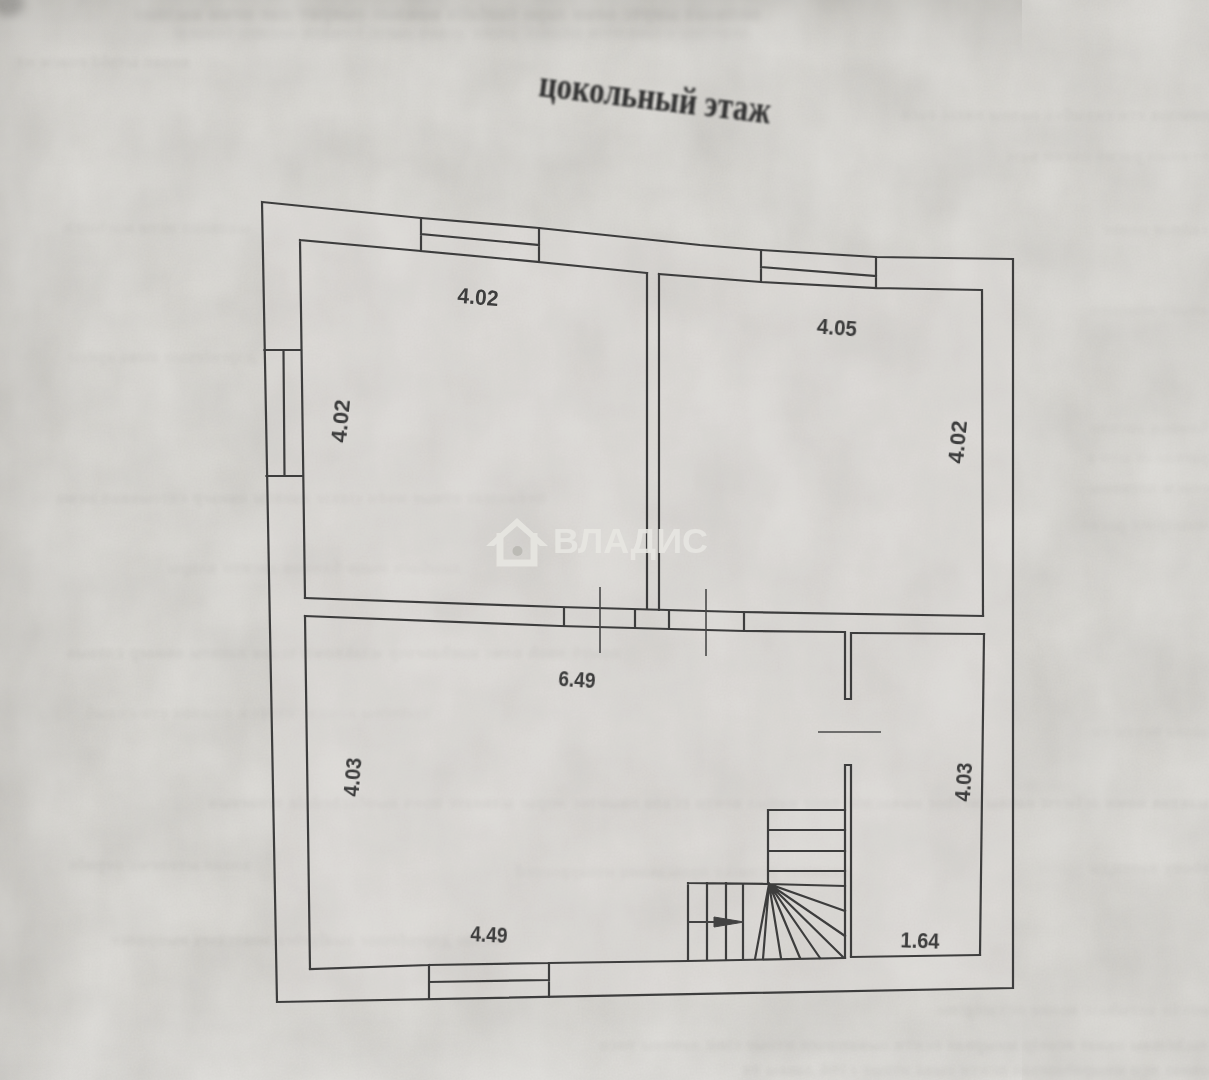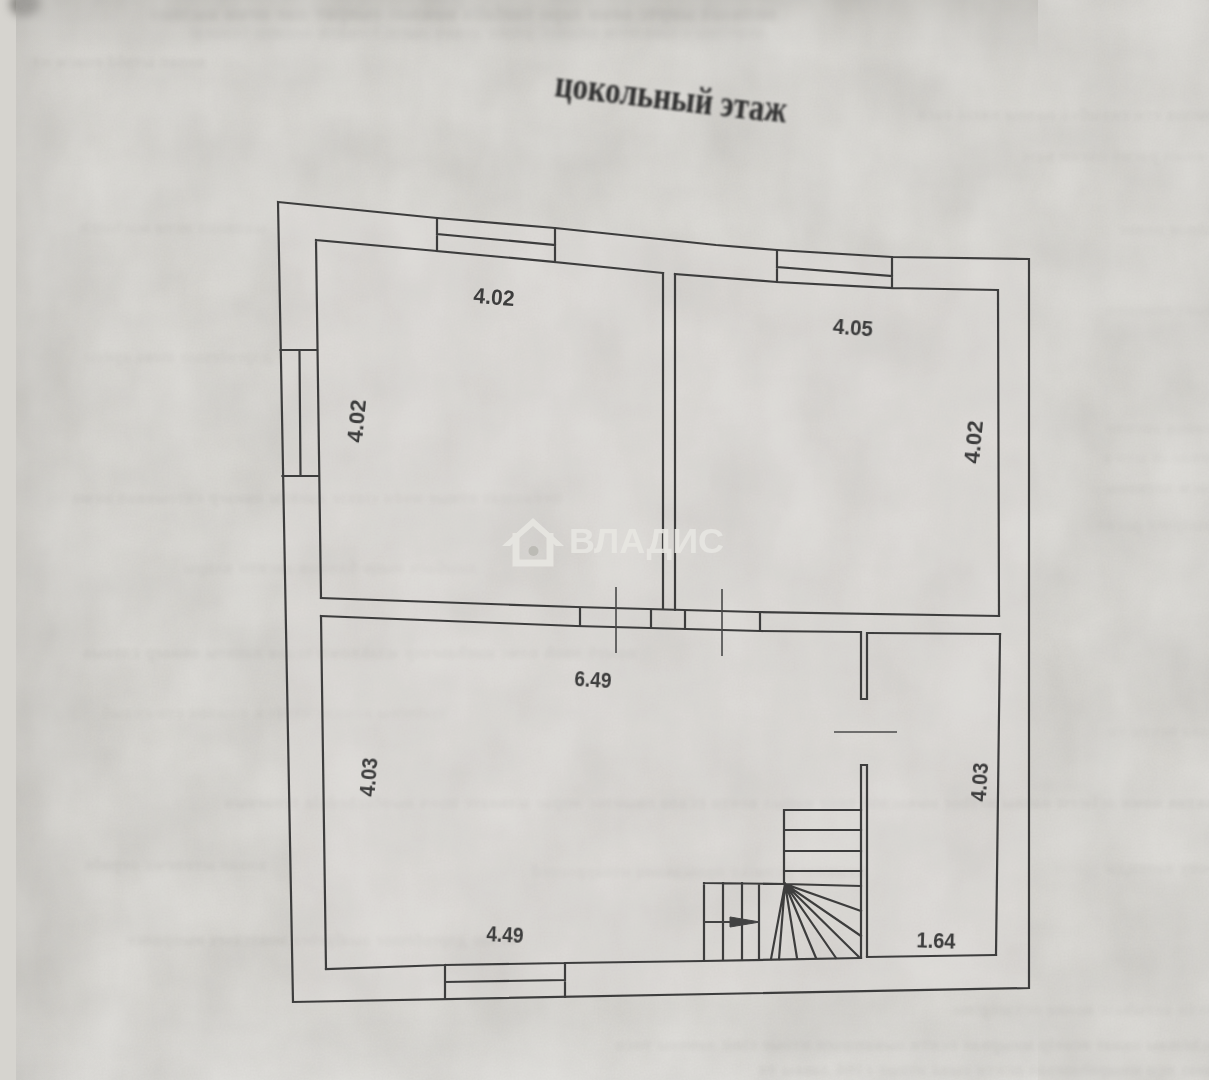--- a/index.html
+++ b/index.html
@@ -1,20 +1,20 @@
 <!DOCTYPE html>
 <html><head>
 <meta charset="utf-8">
 <style>
 html,body{margin:0;padding:0;width:1209px;height:1080px;overflow:hidden;}
 body{
   font-family:"Liberation Sans",sans-serif;
   background:#d6d4cf;
 }
-.page{position:absolute;left:16px;top:0;width:1022px;height:1080px;
+.page{position:absolute;left:0;top:0;width:1022px;height:1080px;
   background:
     linear-gradient(180deg, rgba(110,107,100,0.20) 0px, rgba(110,107,100,0.08) 26px, rgba(0,0,0,0) 52px),
     linear-gradient(90deg, rgba(120,117,110,0.16) 0px, rgba(0,0,0,0) 90px),
     linear-gradient(90deg, rgba(0,0,0,0) 1080px, rgba(255,255,255,0.30) 1150px, rgba(255,255,255,0.20) 1209px),
     linear-gradient(0deg, rgba(255,255,255,0.16) 0px, rgba(0,0,0,0) 70px),
     #d6d4cf;
 }
 .ghost{position:absolute;font-family:"Liberation Serif",serif;white-space:nowrap;
   color:#5e5c58;transform:scaleX(-1);filter:blur(2.1px);font-size:17px;letter-spacing:1px;}
 svg.plan{position:absolute;left:0;top:0;}

